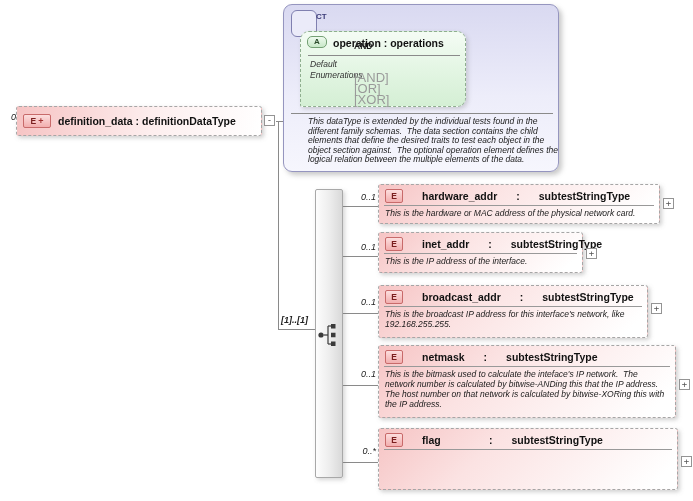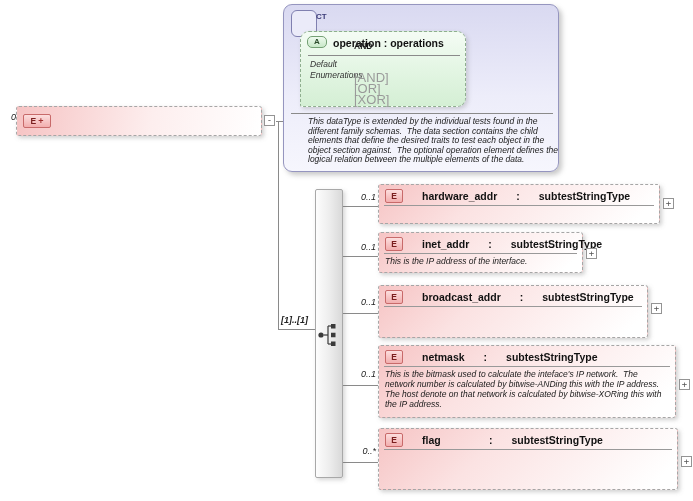--- a/index.html
+++ b/index.html
@@ -123,20 +123,21 @@
   <div class="hline" id="ln-broadcast"></div>
   <div class="hline" id="ln-netmask"></div>
   <div class="hline" id="ln-flag"></div>
 
   <div class="card occurs" id="card-root">0..1</div>
   <div class="el-box" id="root-box">
     <span class="badge-e wide">
         <span>E</span>
         <span class="badge-plus">+</span>
       </span>
+    <span class="el-title">definition_data : definitionDataType</span>
   </div>
   <div class="toggle" id="minus-root">-</div>
 
   <div id="ct-box">
     <span class="badge-ct">CT</span>
 
     <div id="attr-box">
       <span class="badge-a">A</span>
       <span id="attr-title">operation : operations</span>
       <div id="attr-sep"></div>
@@ -172,20 +173,21 @@
   <div class="card occurs" id="card-flag">0..*</div>
 
   <div class="el-box child" id="box-hardware">
     <div class="el-head">
       <span class="badge-e">E</span>
       <span class="el-name">hardware_addr</span>
       <span class="el-colon">:</span>
       <span class="el-type">subtestStringType</span>
     </div>
     <div class="el-sep"></div>
+    <div class="el-desc">This is the hardware or MAC address of the physical network card.</div>
   </div>
   <div class="toggle" id="plus-hardware">+</div>
 
   <div class="el-box child" id="box-inet">
     <div class="el-head">
       <span class="badge-e">E</span>
       <span class="el-name">inet_addr</span>
       <span class="el-colon">:</span>
       <span class="el-type">subtestStringType</span>
     </div>
@@ -195,32 +197,33 @@
   <div class="toggle" id="plus-inet">+</div>
 
   <div class="el-box child" id="box-broadcast">
     <div class="el-head">
       <span class="badge-e">E</span>
       <span class="el-name">broadcast_addr</span>
       <span class="el-colon">:</span>
       <span class="el-type">subtestStringType</span>
     </div>
     <div class="el-sep"></div>
+    <div class="el-desc">This is the broadcast IP address for this interface's network, like 192.168.255.255.</div>
   </div>
   <div class="toggle" id="plus-broadcast">+</div>
 
   <div class="el-box child" id="box-netmask">
     <div class="el-head">
       <span class="badge-e">E</span>
       <span class="el-name">netmask</span>
       <span class="el-colon">:</span>
       <span class="el-type">subtestStringType</span>
     </div>
     <div class="el-sep"></div>
-    <div class="el-desc">This is the bitmask used to calculate the inteface's IP network.  The network number is calculated by bitwise-ANDing this with the IP address. The host denote on that network is calculated by bitwise-XORing this with the IP address.</div>
+    <div class="el-desc">This is the bitmask used to calculate the inteface's IP network.  The network number is calculated by bitwise-ANDing this that the IP address. The host number on that network is calculated by bitwise-XORing this with the IP address.</div>
   </div>
   <div class="toggle" id="plus-netmask">+</div>
 
   <div class="el-box child" id="box-flag">
     <div class="el-head">
       <span class="badge-e">E</span>
       <span class="el-name">flag</span>
       <span class="el-colon">:</span>
       <span class="el-type">subtestStringType</span>
     </div>

